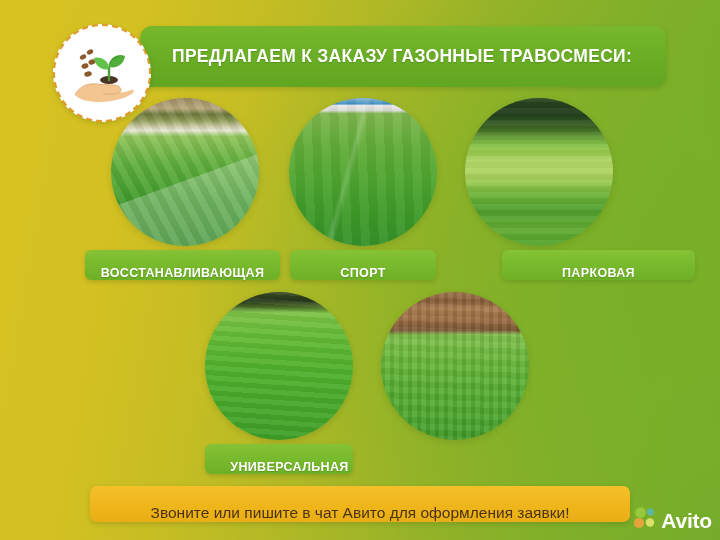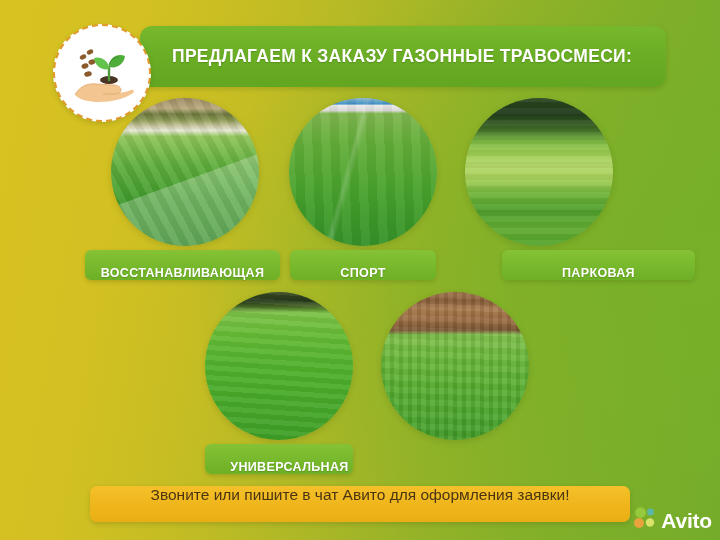--- a/index.html
+++ b/index.html
@@ -207,21 +207,21 @@
   .l4{ left:205px; top:444px; width:148px;padding-left:21px; }
   .l5{ left:371px; top:444px; width:145px; }
 
   
   .cta{
     position:absolute; left:90px; top:486px;
     width:540px; height:36px;
     border-radius:7px;
     background:linear-gradient(180deg,#f4c02a 0%,#efb61b 55%,#e9ae15 100%);
     box-shadow:0 2px 5px rgba(60,60,10,0.2);
-    display:flex; align-items:flex-start; justify-content:center;
+    display:flex; align-items:flex-end; justify-content:center;
   }
   .cta span{
     color:#4a3412;
     font-size:15.5px;
     font-weight:normal;
     white-space:nowrap;
   }
 
   
   .avito{

